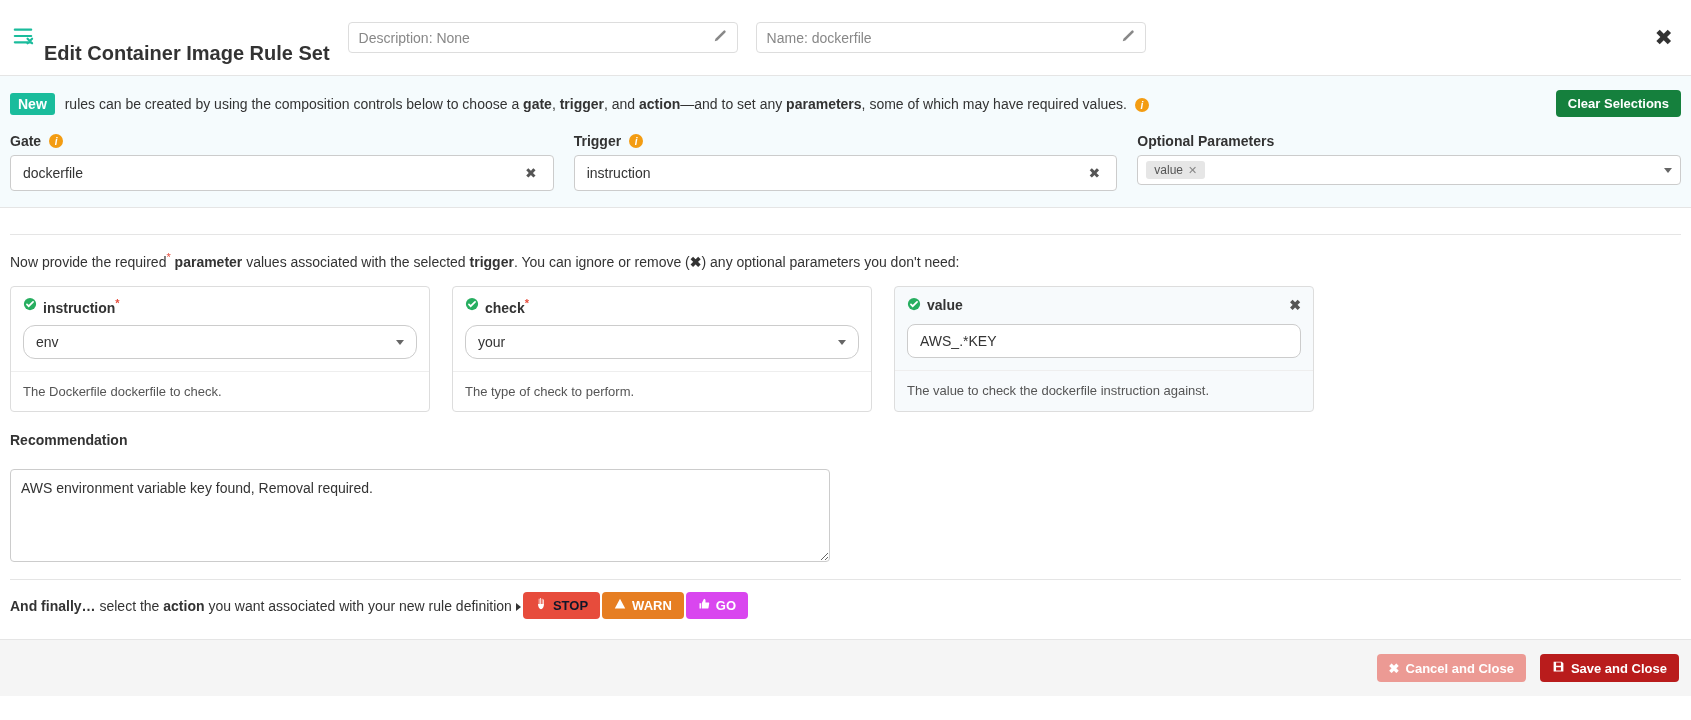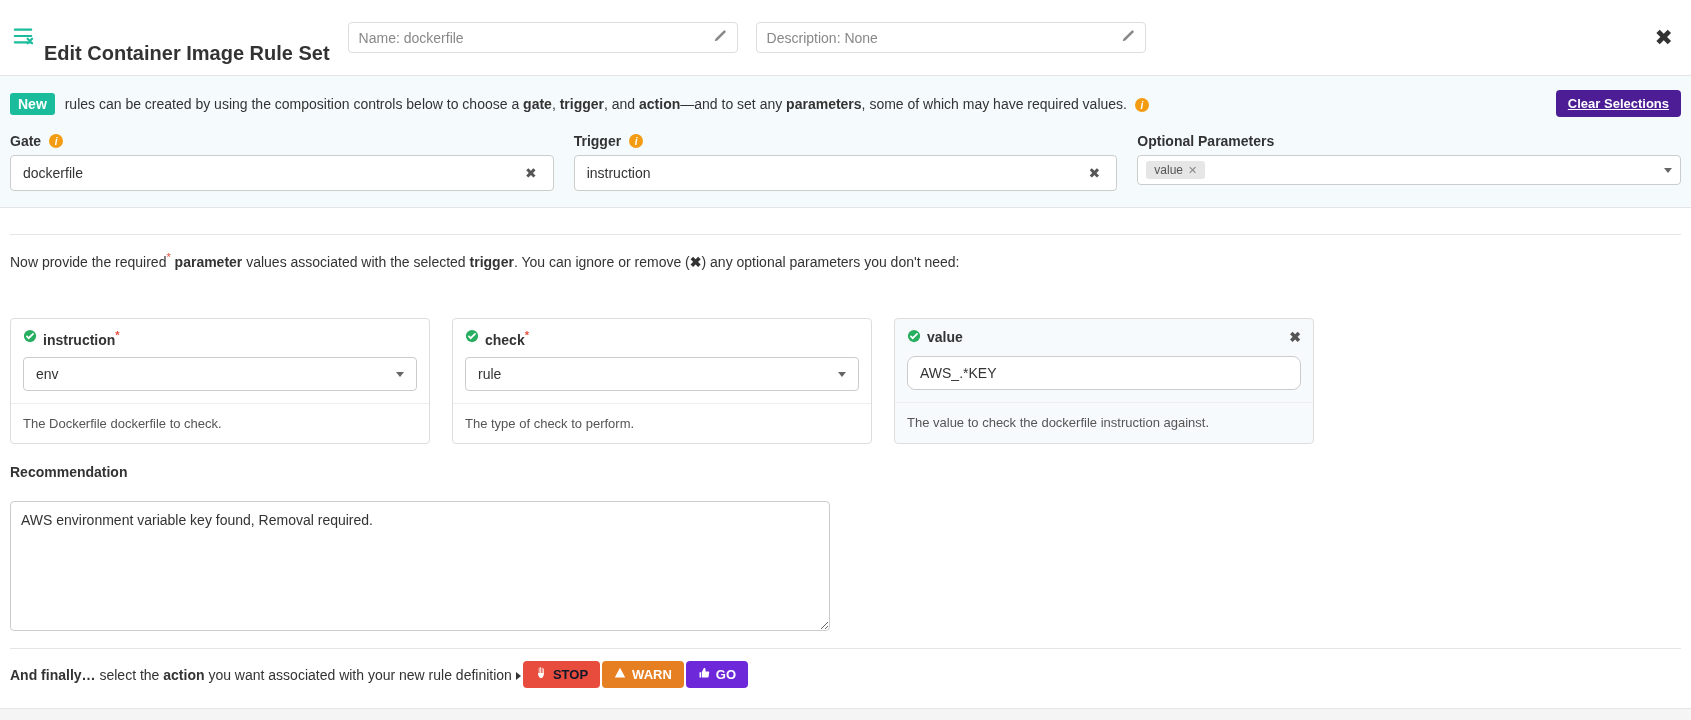--- a/index.html
+++ b/index.html
@@ -47,23 +47,23 @@
   .intro-text { color:#333; }
   .intro-text b { font-weight:700; }
   .info-icon {
     display:inline-flex; width:14px; height:14px; border-radius:50%;
     background:#f39c12; color:#fff; font-size:10px; font-weight:700;
     align-items:center; justify-content:center; margin-left:4px;
     font-style: italic;
   }
   .btn { border:none; border-radius:4px; padding:6px 12px; cursor:pointer; font-weight:700; font-size:13px; display:inline-flex; align-items:center; gap:6px;}
   .btn-red { background:#e74c3c; color:#0f172a; }
-  .btn-darkred { background:#4c1d95; color:#fff;text-decoration:underline; }
+  .btn-darkred { background:#15803d; color:#fff; }
   .btn-orange { background:#e67e22; color:#fff;text-align:right; }
-  .btn-green { background:#6d28d9; color:#fff; }
+  .btn-green { background:#d946ef; color:#fff; }
   .btn-green-soft { background:#b91c1c; color:#fff; }
   .btn-red-soft { background:#ec9a94; color:#fff; }
   .divider { border:0; border-top:1px solid #e5e5e5; margin:16px 0; }
   .controls-row {
     display:flex; gap:20px; margin-top:16px;
   }
   .ctl { flex:1; display:flex; flex-direction:column; gap:6px; }
   .ctl-label { font-weight:700; font-size:14px; color:#333; display:flex; align-items:center; gap:4px; }
   .select-box {
     border:1px solid #ccc; border-radius:4px; background:#fff;
@@ -82,43 +82,43 @@
   }
   .caret-down {
     width:0; height:0; border-left:4px solid transparent; border-right:4px solid transparent; border-top:5px solid #666;
   }
   .para-section { padding:10px; }
   .para-intro { margin:10px 0 16px 0; color:#333; }
   .red-ast { color:#e74c3c; font-size:11px; vertical-align:super; }
   .para-cards { display:flex; gap:22px; }
   .card {
     border:1px solid #ddd; border-radius:4px; width:420px;
-    display:flex; flex-direction:column; background:#fff;margin-top:32px;
+    display:flex; flex-direction:column; background:#fff;
   }
   .card.opt { background:#f7fafc; }
   .card-head { padding:10px 12px 0 12px; display:flex; align-items:center; justify-content:space-between; }
   .card-title { display:flex; align-items:center; gap:6px; font-weight:700; }
   .chk-icon { color:#27ae60; }
   .card-body { padding:10px 12px 0 12px; }
   .dropdown {
-    border:1px solid #ccc; border-radius:4px; background:#fff;
+    border:1px solid #ccc; border-radius:12px; background:#fff;
     display:flex; align-items:center; justify-content:space-between;
     padding:8px 12px; color:#333;
   }
   .text-input {
     border:1px solid #ccc; border-radius:8px; background:#fff;
     padding:8px 12px; width:100%; font-size:14px; color:#333;
   }
   .card-desc {
     border-top:1px solid #eee; margin-top:12px; padding:12px; color:#555; font-size:13px;
   }
   .rec-section { padding: 10px; }
   .rec-label { font-weight:700; margin-bottom:21px; display:block;}
   .rec-textarea {
-    width:820px; height:130px; border:1px solid #ccc; border-radius:4px;
+    width:820px; height:93px; border:1px solid #ccc; border-radius:4px;
     padding:10px; font-size:14px; color:#333; resize:both; font-family:inherit;
   }
   .action-section {
     padding:12px 10px 20px 10px; border-bottom:1px solid #e5e5e5;
     display:flex; align-items:center; gap:2px;
   }
   .footer {
     background:#f5f5f5; padding:14px 12px;
     display:flex; justify-content:flex-end; gap:14px;
   }
@@ -142,34 +142,34 @@
             <line x1="3" y1="18" x2="21" y2="18"></line>
           </g>
           <path d="M17 14 L22 19 M22 14 L17 19" stroke="#1abc9c" stroke-width="2.4" fill="none" stroke-linecap="round"></path>
         </svg>
     </span>
     <span class="page-title">Edit Container Image Rule Set</span>
   </div>
 
   <div class="meta-field">
     <span>
-      <span class="label">Name:</span>
-      <span class="val">dockerfile</span>
+      <span class="label">Description:</span>
+      <span class="val">None</span>
     </span>
     <span class="pencil-icon">
       <svg width="14" height="14" viewBox="0 0 16 16">
           <path fill="#888" d="M12.1 1.9a1.5 1.5 0 0 1 2.1 2.1L5 13.2 2 14l.8-3L12.1 1.9z"></path>
         </svg>
     </span>
   </div>
 
   <div class="meta-field">
     <span>
-      <span class="label">Description:</span>
-      <span class="val">None</span>
+      <span class="label">Name:</span>
+      <span class="val">dockerfile</span>
     </span>
     <span class="pencil-icon">
       <svg width="14" height="14" viewBox="0 0 16 16">
           <path fill="#888" d="M12.1 1.9a1.5 1.5 0 0 1 2.1 2.1L5 13.2 2 14l.8-3L12.1 1.9z"></path>
         </svg>
     </span>
   </div>
 
   <span class="close-x">✖</span>
 </div>
@@ -255,21 +255,21 @@
             <svg width="14" height="14" viewBox="0 0 16 16">
                 <circle cx="8" cy="8" r="7" fill="#27ae60"></circle>
                 <path d="M4.5 8.5l2 2 5-5" stroke="#fff" stroke-width="2" fill="none" stroke-linecap="round"></path>
               </svg>
           </span>
           <span><span>check</span><span class="red-ast">*</span></span>
         </div>
       </div>
       <div class="card-body">
         <div class="dropdown">
-          <span>rule</span>
+          <span>your</span>
           <span class="caret-down"></span>
         </div>
       </div>
       <div class="card-desc">The type of check to perform.</div>
     </div>
 
     <div class="card opt">
       <div class="card-head">
         <div class="card-title">
           <span class="chk-icon">

